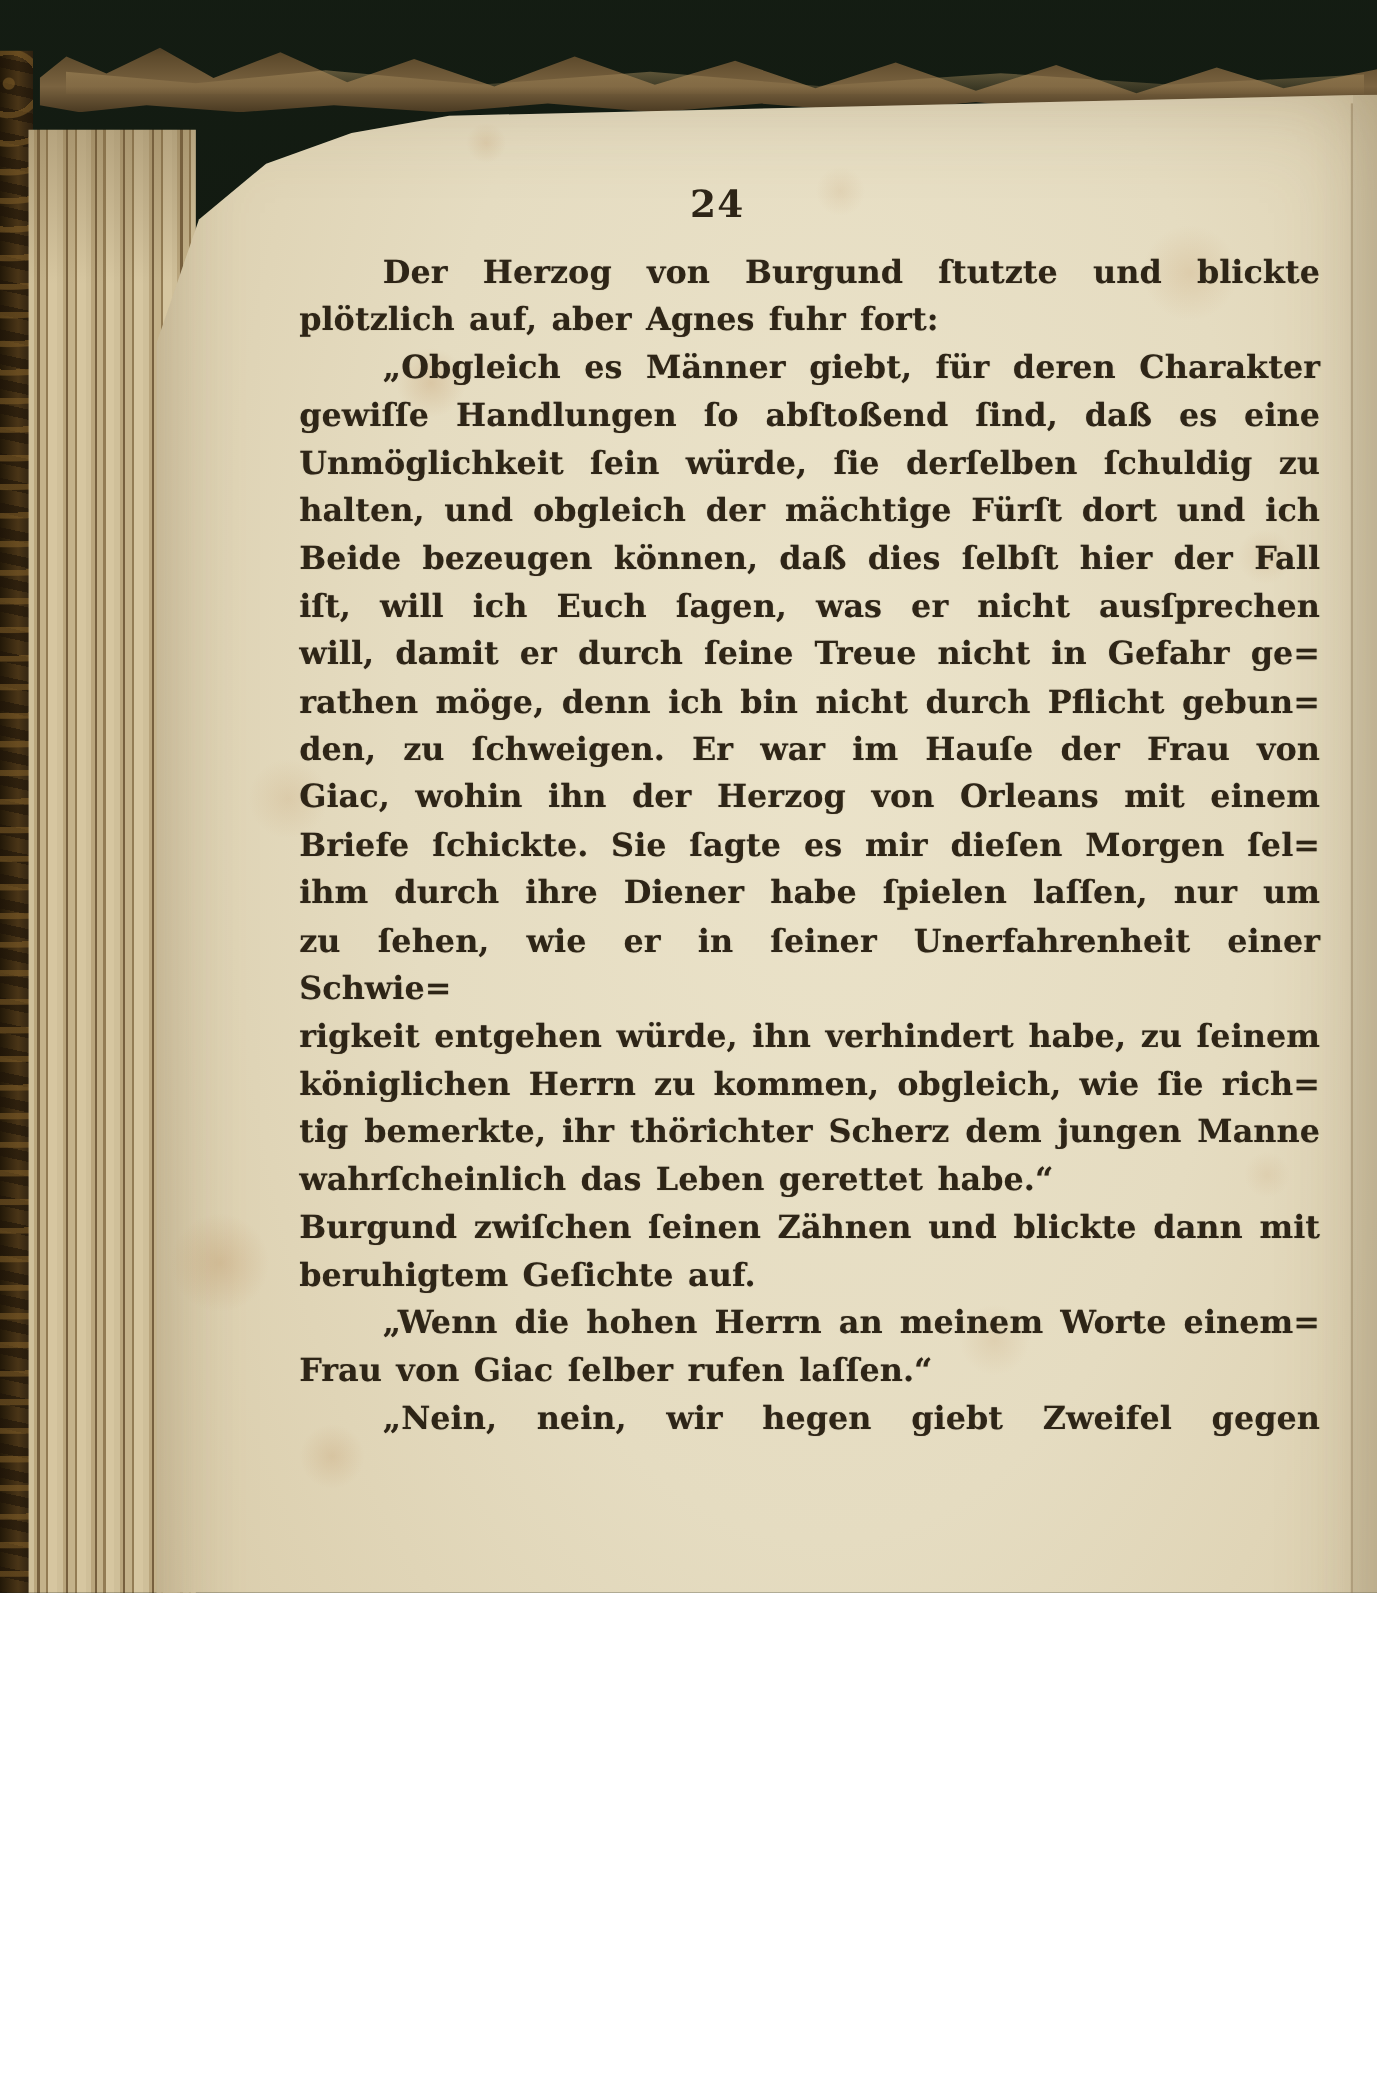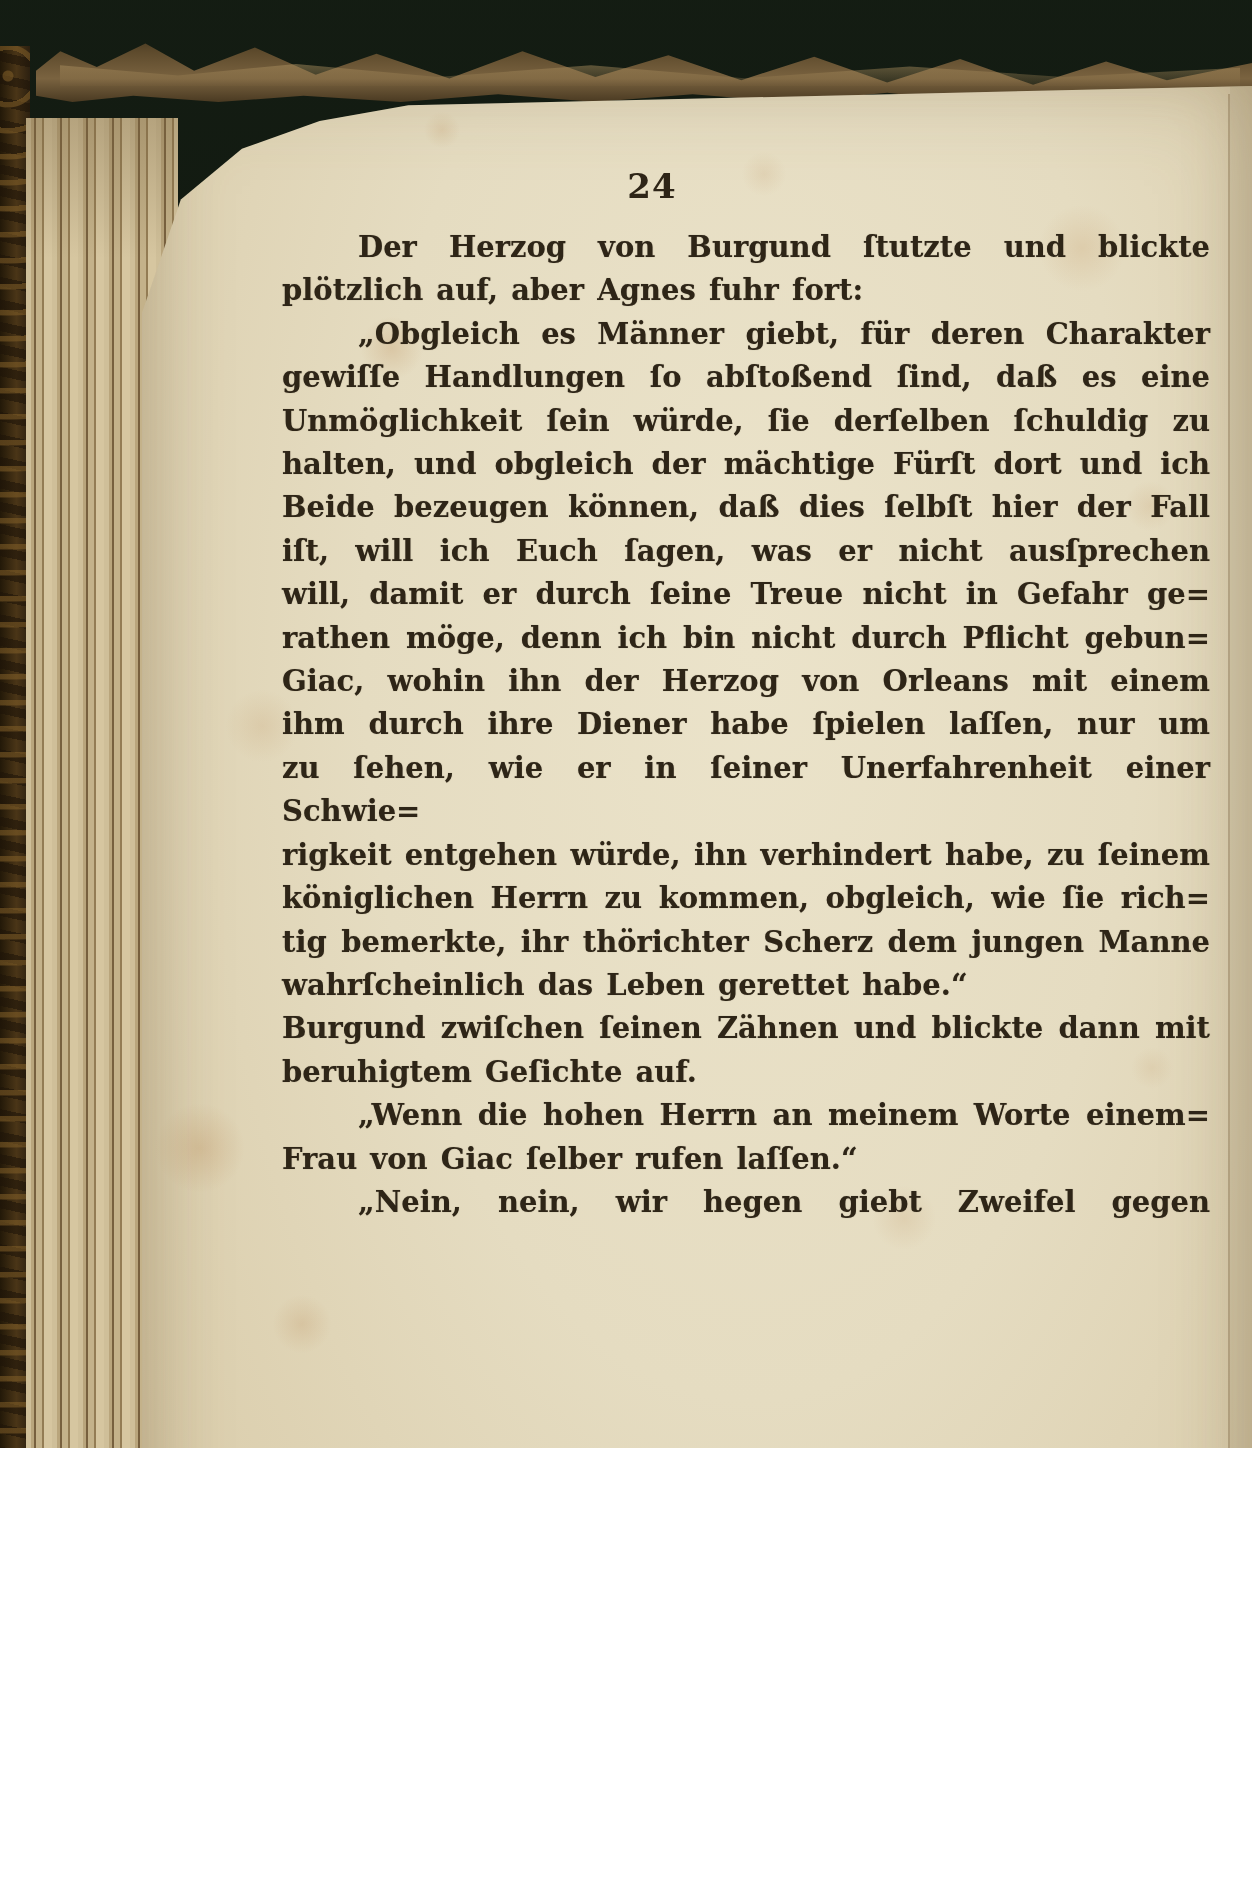--- a/index.html
+++ b/index.html
@@ -70,21 +70,21 @@
     border-radius:44px 0 0 56px/52px 0 0 64px;transform:rotate(-.4deg);
     background:
       repeating-radial-gradient(circle at 22% 45%,#3c2d16 0 4px,rgba(0,0,0,0) 4px 15px),
       repeating-radial-gradient(circle at 68% 30%,#c59a52 0 3px,rgba(0,0,0,0) 3px 12px),
       repeating-radial-gradient(circle at 45% 70%,#2e2210 0 3px,rgba(0,0,0,0) 3px 17px),
       linear-gradient(180deg,#6f5630,#8a6a37 45%,#57421f);}
 
   
   .pagenum{position:absolute;left:455px;top:80px;width:110px;text-align:center;
     font-weight:700;font-size:34px;color:var(--ink,#2e2517);letter-spacing:1px;}
-  .text{position:absolute;left:140px;top:140px;width:928px;
+  .text{position:absolute;left:130px;top:140px;width:928px;
     font-weight:700;font-size:29px;line-height:43.4px;color:var(--ink,#2e2517);
     text-shadow:0 0 1px rgba(46,37,23,.35);word-spacing:3px;}
   .line{white-space:normal;}
   .line.j{text-align:justify;text-align-last:justify;}
   .line.indent{padding-left:76px;}
 </style>
 </head>
 <body>
 
 <div class="scene">
@@ -110,21 +110,23 @@
         <div class="line indent j">Der Herzog von Burgund ſtutzte und blickte</div>
         <div class="line">plötzlich auf, aber Agnes fuhr fort:</div>
         <div class="line indent j">„Obgleich es Männer giebt, für deren Charakter</div>
         <div class="line j">gewiſſe Handlungen ſo abſtoßend ſind, daß es eine</div>
         <div class="line j">Unmöglichkeit ſein würde, ſie derſelben ſchuldig zu</div>
         <div class="line j">halten, und obgleich der mächtige Fürſt dort und ich</div>
         <div class="line j">Beide bezeugen können, daß dies ſelbſt hier der Fall</div>
         <div class="line j">iſt, will ich Euch ſagen, was er nicht ausſprechen</div>
         <div class="line j">will, damit er durch ſeine Treue nicht in Gefahr ge=</div>
         <div class="line j">rathen möge, denn ich bin nicht durch Pflicht gebun=</div>
+        <div class="line j">den, zu ſchweigen. Er war im Hauſe der Frau von</div>
         <div class="line j">Giac, wohin ihn der Herzog von Orleans mit einem</div>
+        <div class="line j">Briefe ſchickte. Sie ſagte es mir dieſen Morgen ſel=</div>
         <div class="line j">ihm durch ihre Diener habe ſpielen laſſen, nur um</div>
         <div class="line j">zu ſehen, wie er in ſeiner Unerfahrenheit einer Schwie=</div>
         <div class="line j">rigkeit entgehen würde, ihn verhindert habe, zu ſeinem</div>
         <div class="line j">königlichen Herrn zu kommen, obgleich, wie ſie rich=</div>
         <div class="line j">tig bemerkte, ihr thörichter Scherz dem jungen Manne</div>
         <div class="line">wahrſcheinlich das Leben gerettet habe.“</div>
         <div class="line j">Burgund zwiſchen ſeinen Zähnen und blickte dann mit</div>
         <div class="line">beruhigtem Geſichte auf.</div>
         <div class="line indent j">„Wenn die hohen Herrn an meinem Worte einem=</div>
         <div class="line">Frau von Giac ſelber rufen laſſen.“</div>

